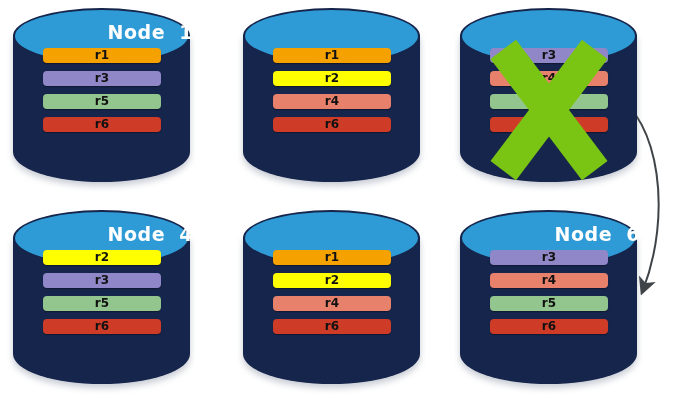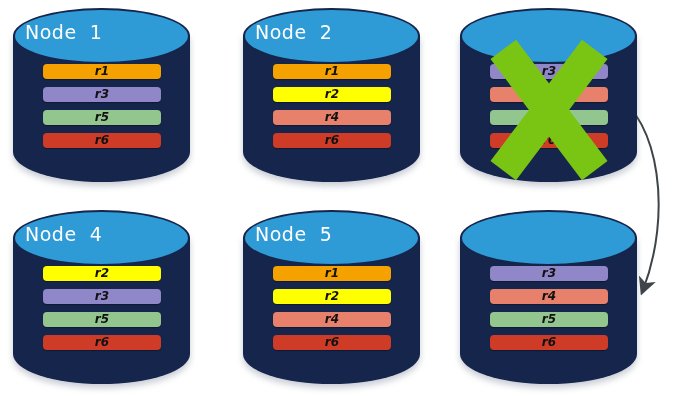--- a/index.html
+++ b/index.html
@@ -50,38 +50,37 @@
     width: 177px;
     height: 56px;
     background: #2e9bd6;
     border-radius: 50%;
     border: 2px solid #16254b;
     box-sizing: border-box;
   }
 
   .node .label {
     position: absolute;
-    left: 12px;
+    left: 3px;
     top: 13px;
     width: 177px;
-    text-align: left;
+    text-align: right;
     color: #ffffff;
     font-size: 19px;
-    font-weight: normal;
+    font-weight: bold;
     letter-spacing: 0.5px;
     white-space: pre;
   }
 
   
   .records {
     position: absolute;
     left: 30px;
-    top: 56px;
+    top: 40px;
     width: 118px;
-    font-style: italic;
   }
 
   .rec {
     position: relative;
     height: 15px;
     margin-bottom: 8px;
     border-radius: 4px;
     color: #111111;
     font-size: 12px;
     font-weight: bold;
@@ -144,21 +143,20 @@
       <div class="rec" style="background:#f5a200;">r1</div>
       <div class="rec" style="background:#8f87c8;">r3</div>
       <div class="rec" style="background:#93c68e;">r5</div>
       <div class="rec" style="background:#ce3c28;">r6</div>
     </div>
   </div>
 
   <div class="node" style="left:243px; top:8px;">
     <div class="body"></div>
     <div class="top"></div>
-    <div class="label">Node  2</div>
     <div class="records">
       <div class="rec" style="background:#f5a200;">r1</div>
       <div class="rec" style="background:#ffff00;">r2</div>
       <div class="rec" style="background:#e8816b;">r4</div>
       <div class="rec" style="background:#ce3c28;">r6</div>
     </div>
   </div>
 
   <div class="node" style="left:460px; top:8px;">
     <div class="body"></div>
@@ -183,32 +181,32 @@
       <div class="rec" style="background:#ffff00;">r2</div>
       <div class="rec" style="background:#8f87c8;">r3</div>
       <div class="rec" style="background:#93c68e;">r5</div>
       <div class="rec" style="background:#ce3c28;">r6</div>
     </div>
   </div>
 
   <div class="node" style="left:243px; top:210px;">
     <div class="body"></div>
     <div class="top"></div>
-    <div class="label">Node  5</div>
     <div class="records">
       <div class="rec" style="background:#f5a200;">r1</div>
       <div class="rec" style="background:#ffff00;">r2</div>
       <div class="rec" style="background:#e8816b;">r4</div>
       <div class="rec" style="background:#ce3c28;">r6</div>
     </div>
   </div>
 
   <div class="node" style="left:460px; top:210px;">
     <div class="body"></div>
     <div class="top"></div>
+    <div class="label">Node  6</div>
     <div class="records">
       <div class="rec" style="background:#8f87c8;">r3</div>
       <div class="rec" style="background:#e8816b;">r4</div>
       <div class="rec" style="background:#93c68e;">r5</div>
       <div class="rec" style="background:#ce3c28;">r6</div>
     </div>
   </div>
 
 </div>
 

